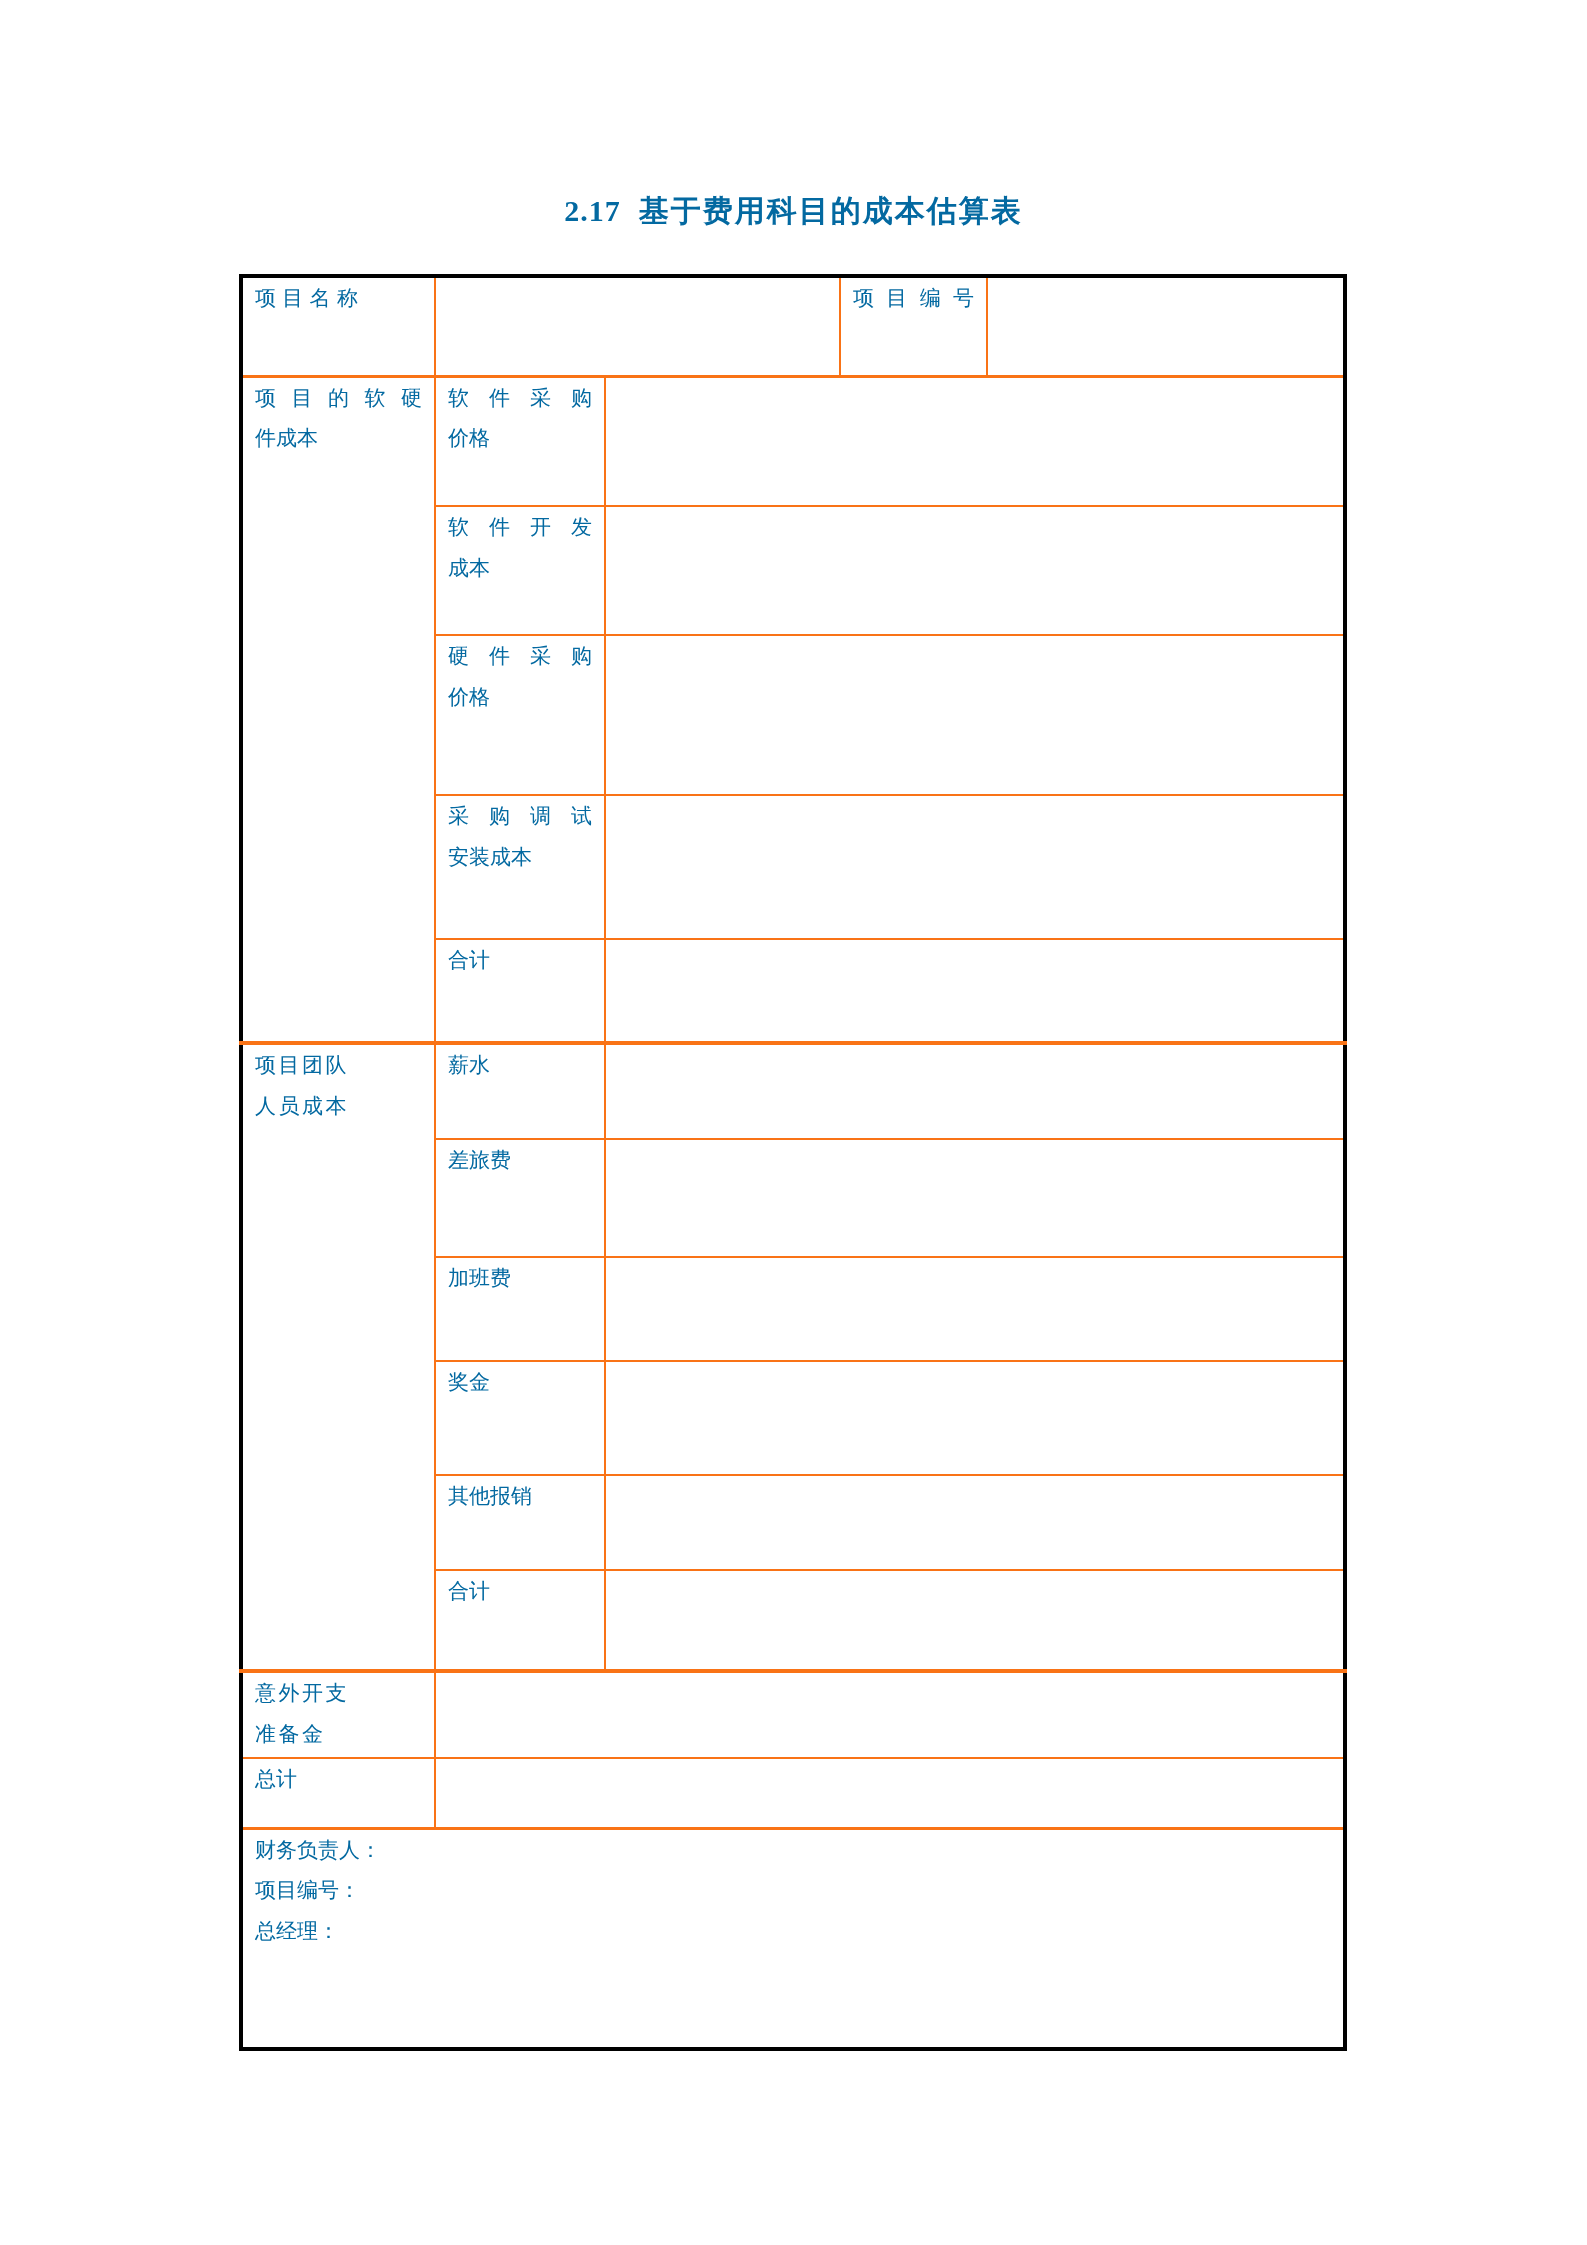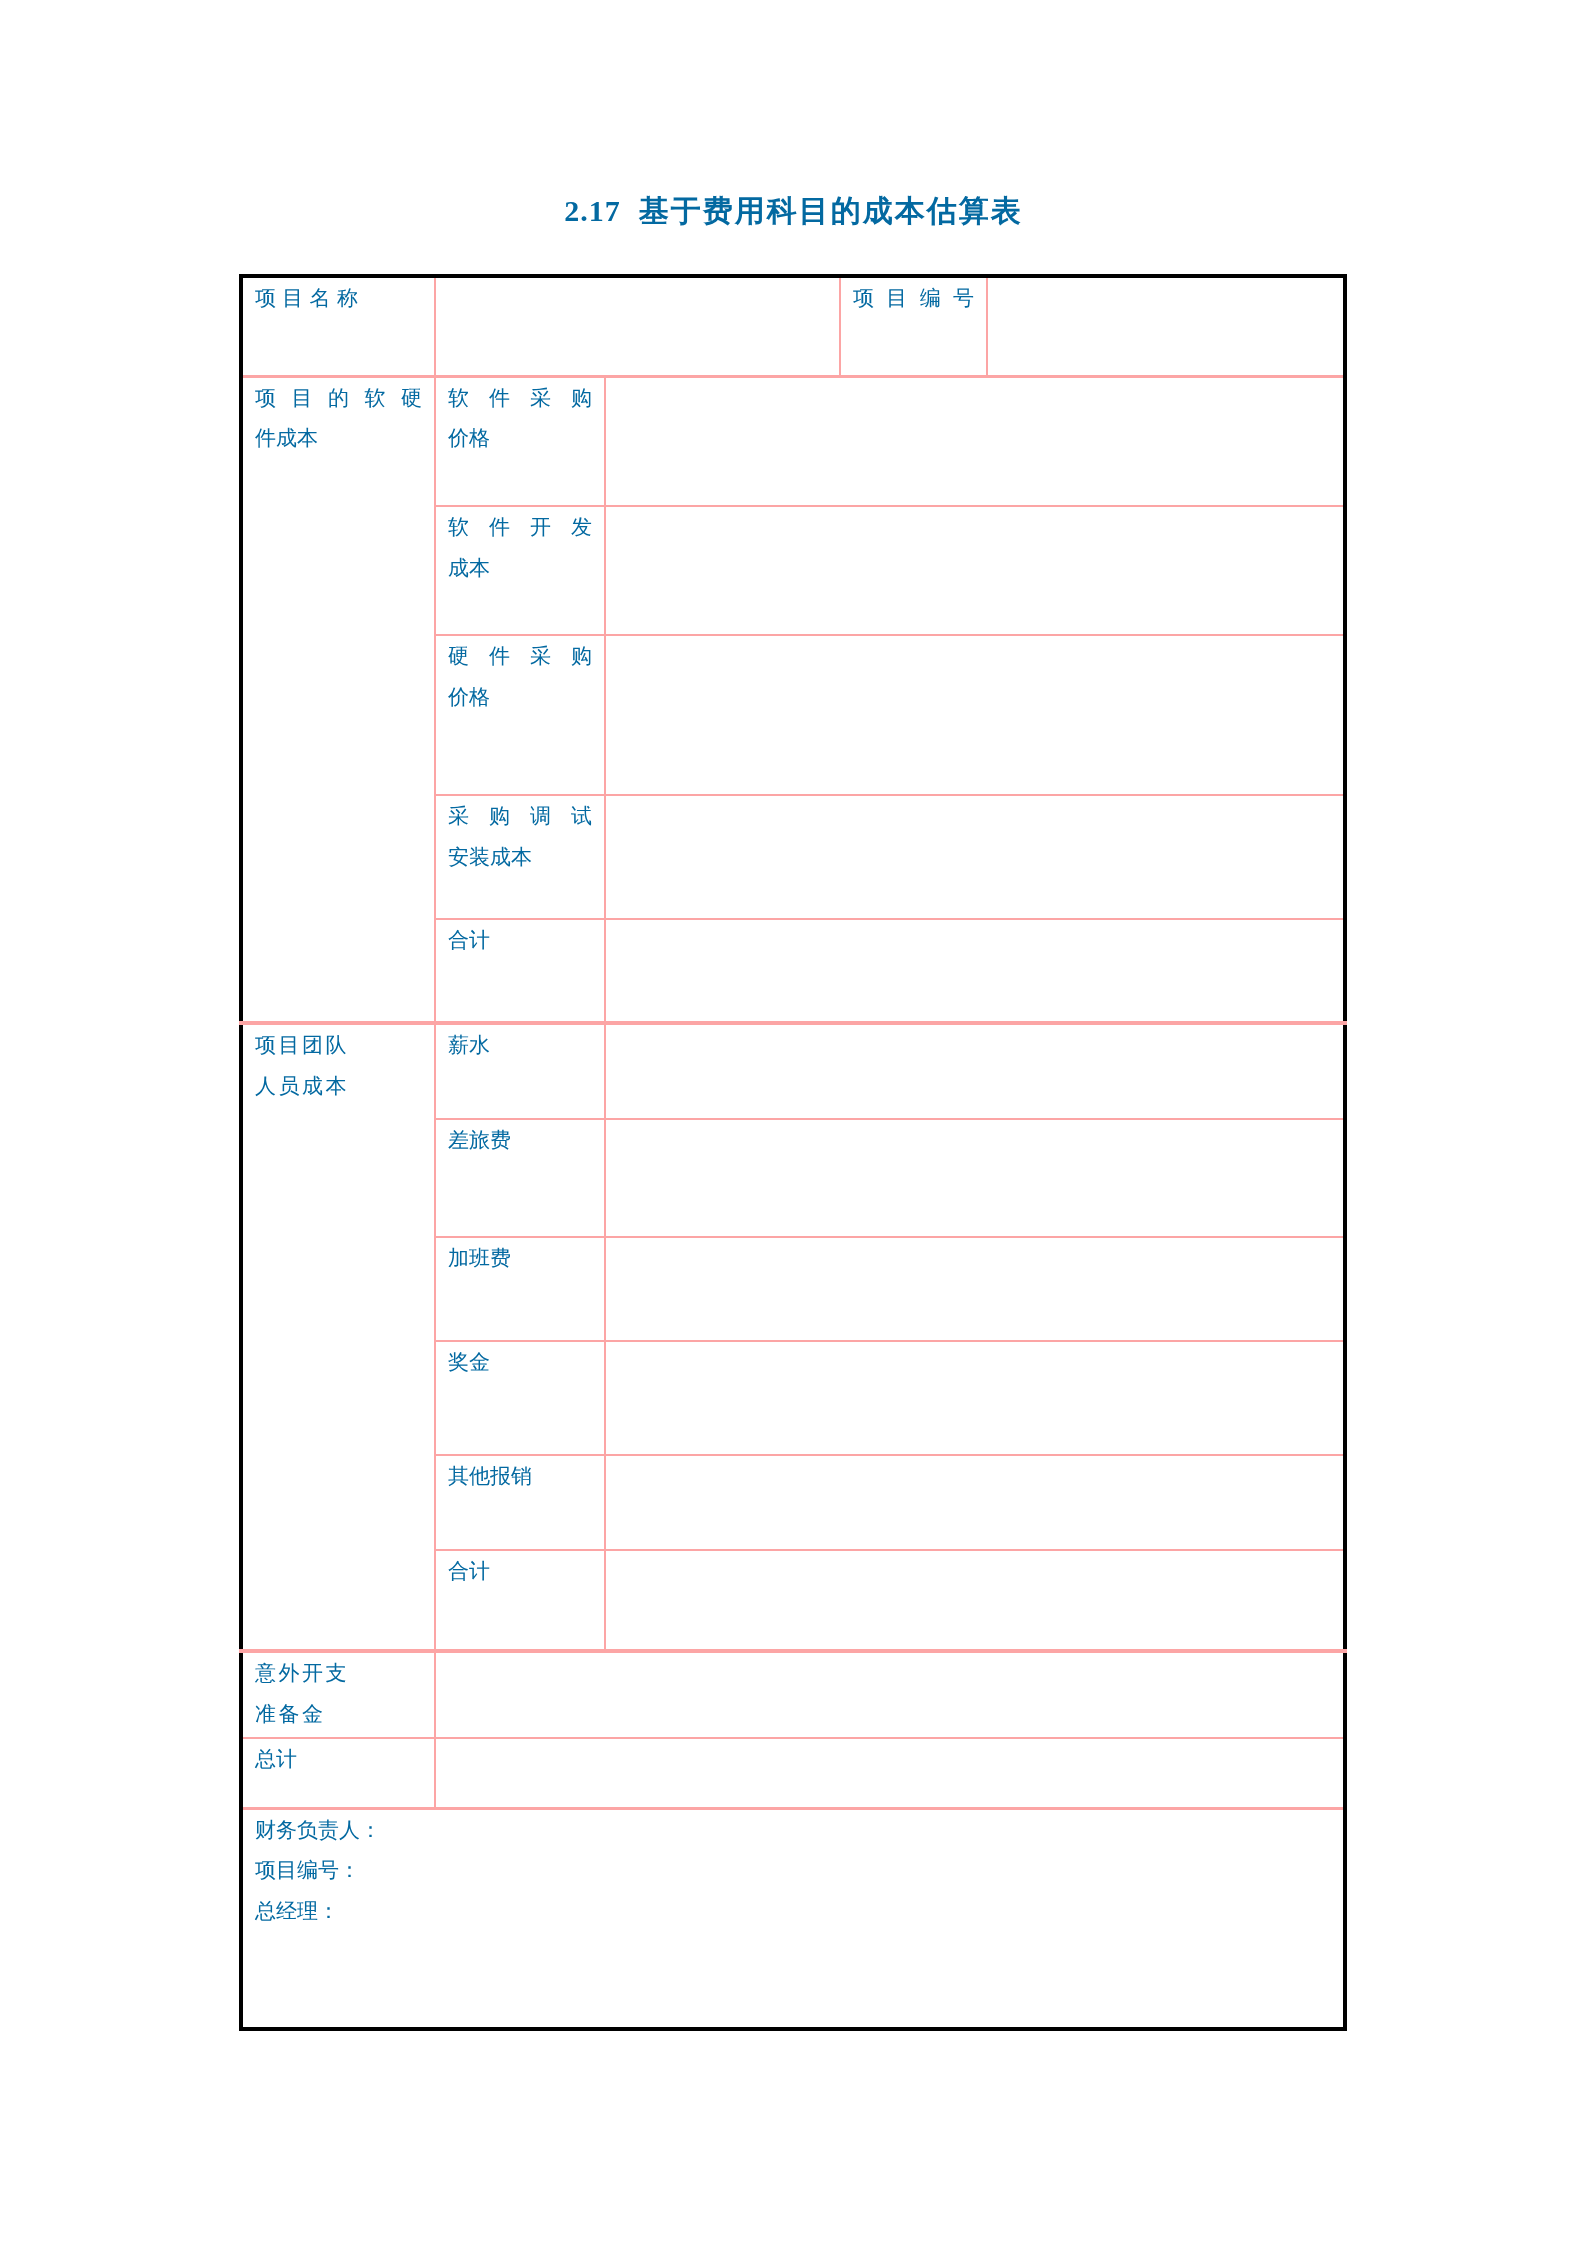--- a/index.html
+++ b/index.html
@@ -26,32 +26,32 @@
   table.cost{
     position:absolute;
     left:239px;top:274px;
     width:1104px;
     border-collapse:collapse;
     table-layout:fixed;
     border:4px solid #000;
     font-size:21px;
   }
   table.cost td{
-    border:2px solid #fca5a5;
+    border:2px solid #f97316;
     vertical-align:top;
     padding:0 12px;
     line-height:1.95;
     overflow:hidden;
   }
   
   tr.r1{height:100px}
   tr.r2{height:130px}
   tr.r3{height:129px}
   tr.r4{height:160px}
-  tr.r5{height:124px}
+  tr.r5{height:144px}
   tr.r6{height:104px}
   tr.r7{height:96px}
   tr.r8{height:118px}
   tr.r9{height:104px}
   tr.r10{height:114px}
   tr.r11{height:95px}
   tr.r12{height:101px}
   tr.r13{height:87px}
   tr.r14{height:70px}
   tr.r15{height:221px}

